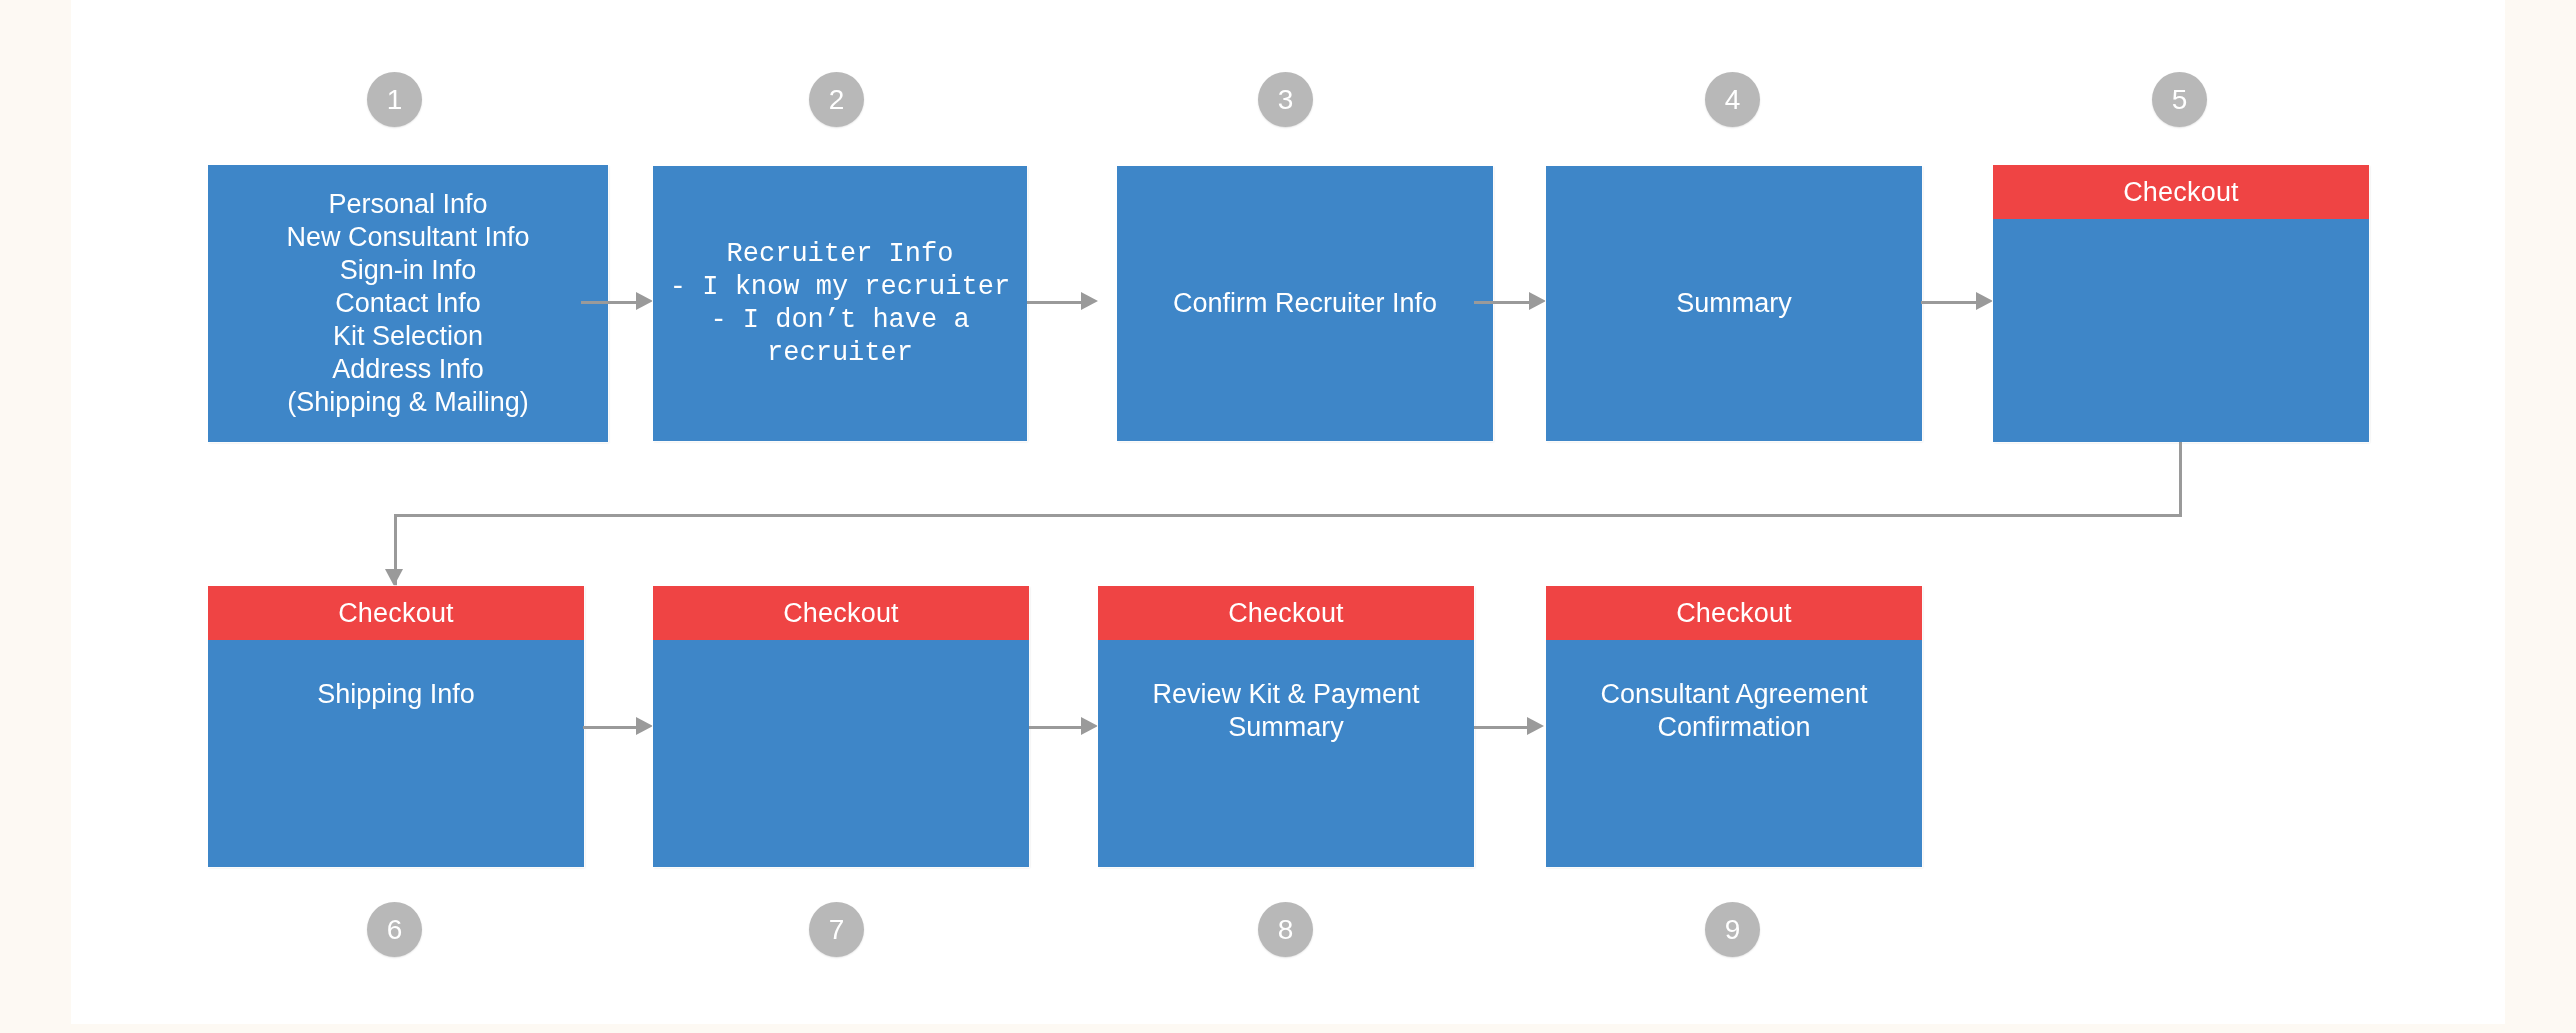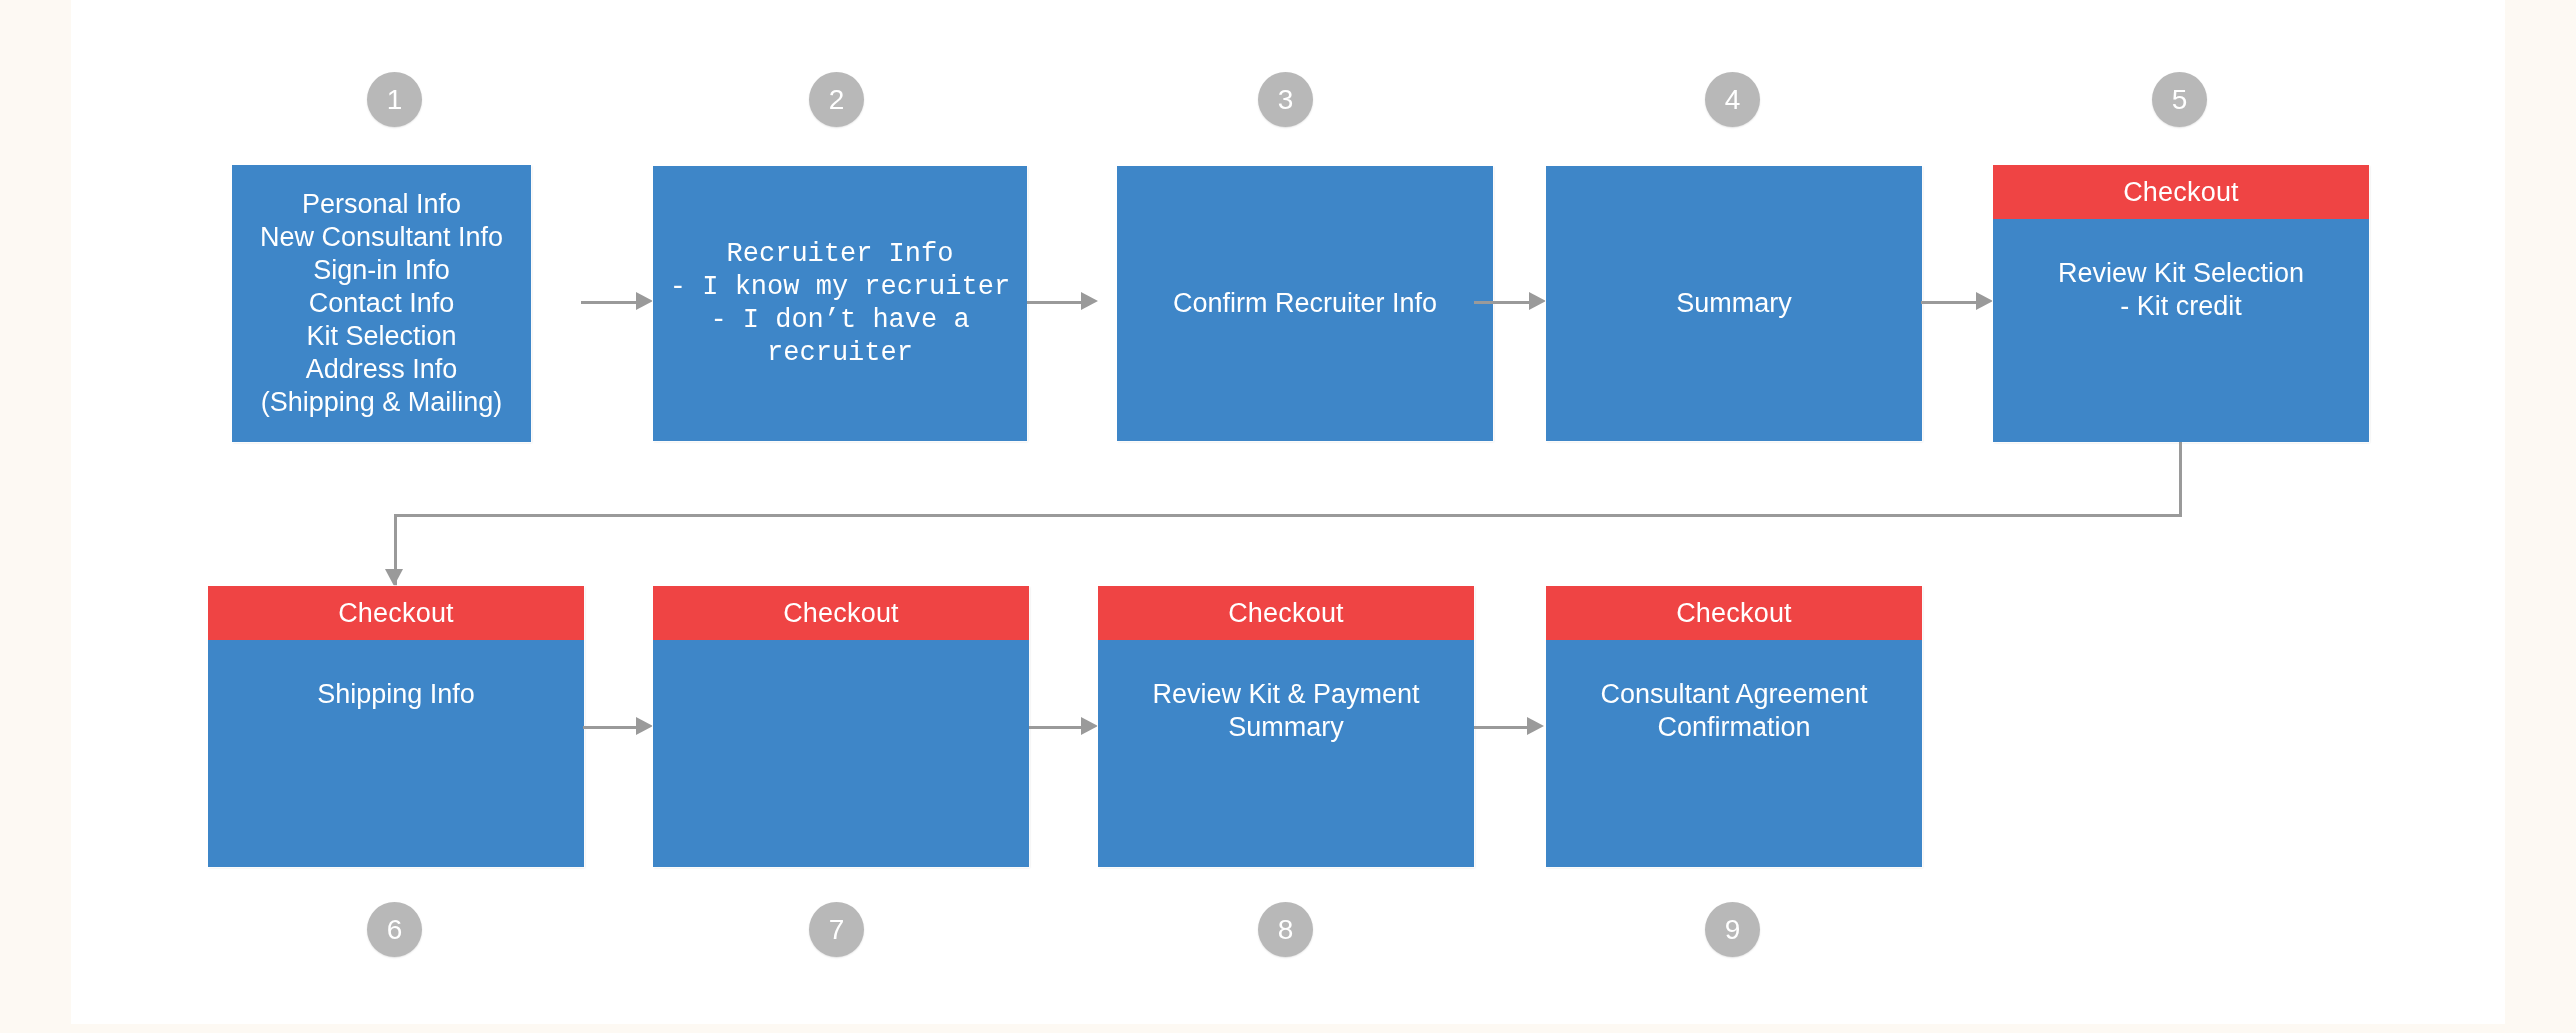--- a/index.html
+++ b/index.html
@@ -110,21 +110,21 @@
   }
 </style>
 </head>
 <body>
 
 <div id="canvas"></div>
 
 <div id="stage">
 
   <div class="badge" style="left:367px; top:72px;">1</div>
-  <div class="node plain" style="left:208px; top:165px; width:299px; height:277px;margin-left:24px;">
+  <div class="node plain" style="left:208px; top:165px; width:400px; height:277px;">
     <div class="node-body center">Personal Info
 New Consultant Info
 Sign-in Info
 Contact Info
 Kit Selection
 Address Info
 (Shipping &amp; Mailing)</div>
   </div>
 
   <div class="h-line" style="left:581px; top:301px; width:55px;"></div>
@@ -152,22 +152,20 @@
   <div class="node plain" style="left:1546px; top:166px; width:376px; height:275px;">
     <div class="node-body center">Summary</div>
   </div>
 
   <div class="h-line" style="left:1921px; top:301px; width:55px;"></div>
   <div class="arrow-right" style="left:1976px; top:292px;"></div>
 
   <div class="badge" style="left:2152px; top:72px;">5</div>
   <div class="node" style="left:1993px; top:165px; width:376px; height:277px;">
     <div class="node-header">Checkout</div>
-    <div class="node-body topish">Review Kit Selection
-- Kit credit</div>
   </div>
 
   <div class="v-line" style="left:2179px; top:442px; height:74px;"></div>
   <div class="h-line" style="left:394px; top:514px; width:1788px;"></div>
   <div class="v-line" style="left:394px; top:514px; height:72px;"></div>
   <div class="arrow-down" style="left:385px; top:569px;"></div>
 
   <div class="node" style="left:208px; top:586px; width:376px; height:281px;">
     <div class="node-header">Checkout</div>
     <div class="node-body topish">Shipping Info</div>

